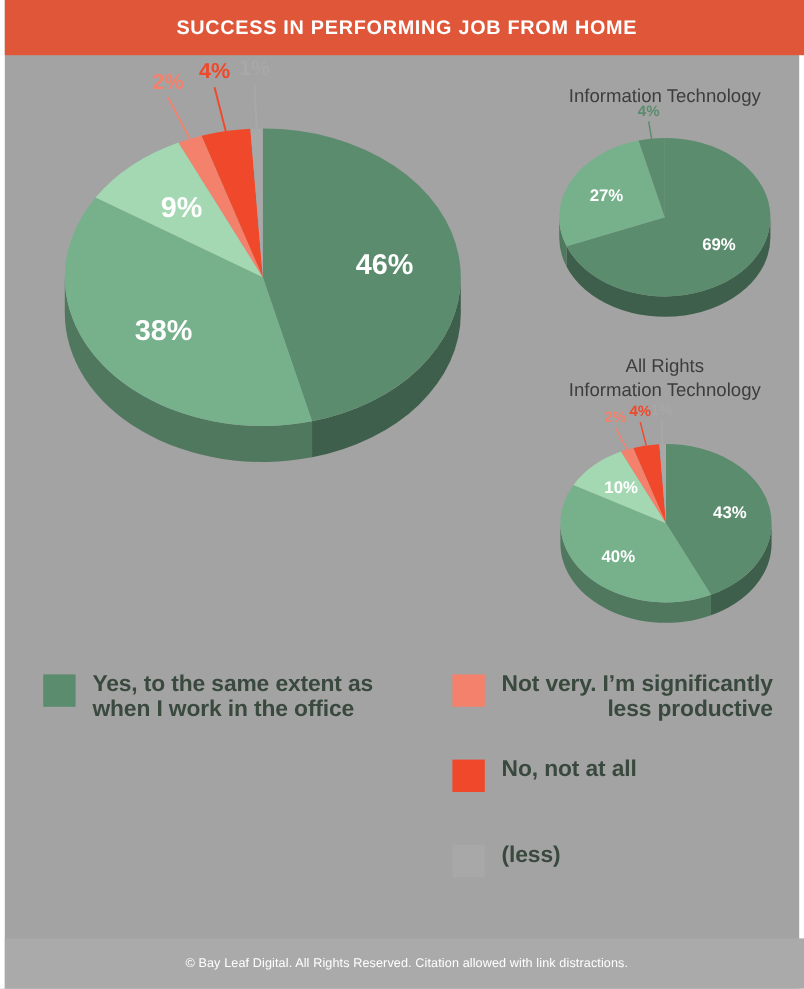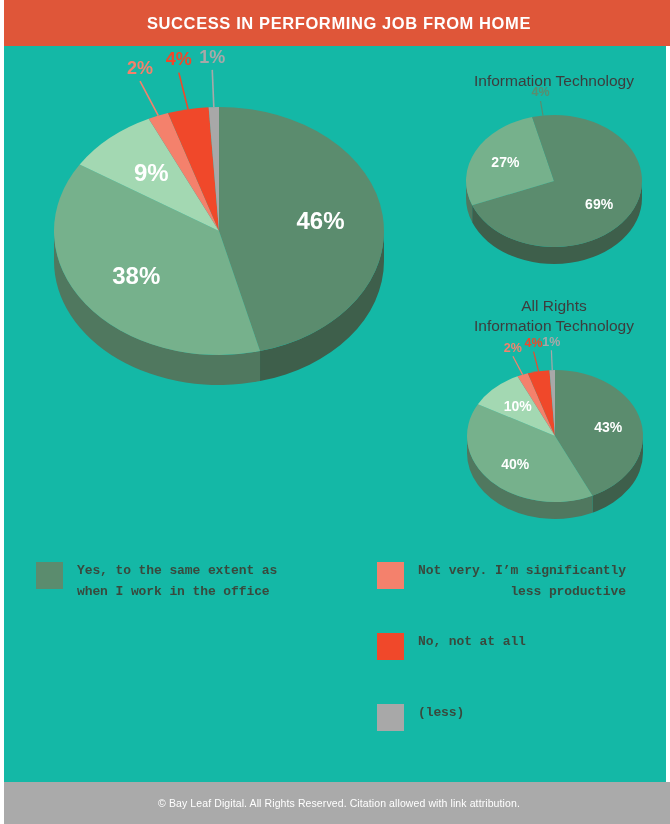--- a/index.html
+++ b/index.html
@@ -10,21 +10,21 @@
   body {
     width: 670px;
     height: 824px;
     font-family: "Liberation Sans", sans-serif;
     overflow: hidden;
   }
   .infographic {
     position: relative;
     width: 670px;
     height: 824px;
-    background: #14b8a6;
+    background: #a3a3a3;
     box-sizing: border-box;
     border-left: 4px solid #ffffff;
     border-right: 4px solid #ffffff;
   }
   
   .header-bar {
     position: absolute;
     left: 0; top: 0;
     width: 670px;
     height: 46px;
@@ -95,25 +95,24 @@
   }
   .legend-swatch {
     width: 27px;
     height: 27px;
     flex: 0 0 27px;
     margin-top: 2px;
     margin-right: 14px;
   }
   .legend-text {
     color: #39493d;
-    font-size: 13px;
+    font-size: 19px;
     line-height: 21px;
     font-weight: bold;
     letter-spacing: -0.1px;
-    font-family: Liberation Mono, monospace;
   }
   
   .footer-bar {
     position: absolute;
     left: 0; bottom: 0;
     width: 670px;
     height: 42px;
     background: #aaaaaa;
     display: flex;
     align-items: center;
@@ -238,16 +237,16 @@
           <span class="legend-text">No, not at all</span>
         </div>
         <div class="legend-item">
           <span class="legend-swatch" style="background: rgb(168, 168, 168);"></span>
           <span class="legend-text">(less)</span>
         </div>
       </div>
   </div>
 
   <div class="footer-bar">
-    <div class="footer-text">© Bay Leaf Digital. All Rights Reserved. Citation allowed with link attribution.</div>
+    <div class="footer-text">© Bay Leaf Digital. All Rights Reserved. Citation allowed with link distractions.</div>
   </div>
 
 </div>
 
 </body></html>

